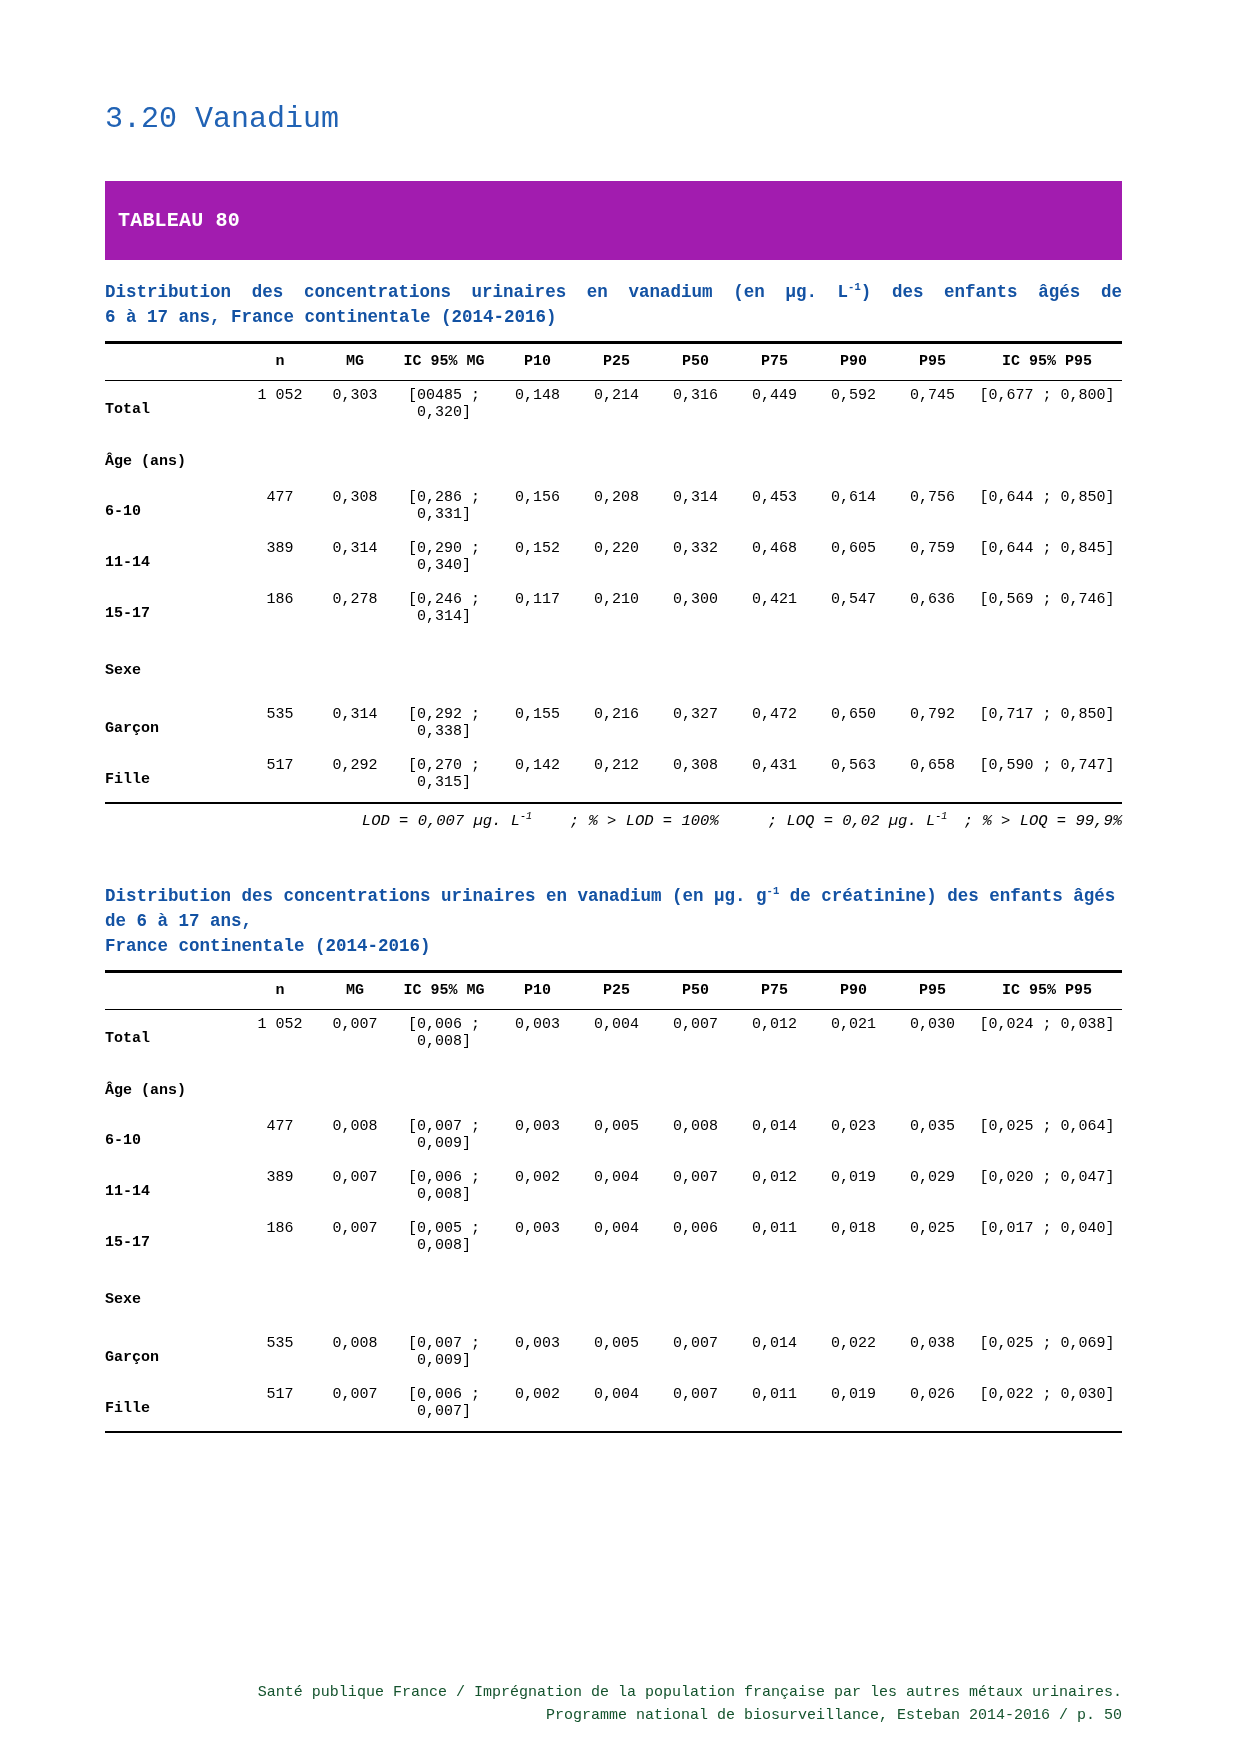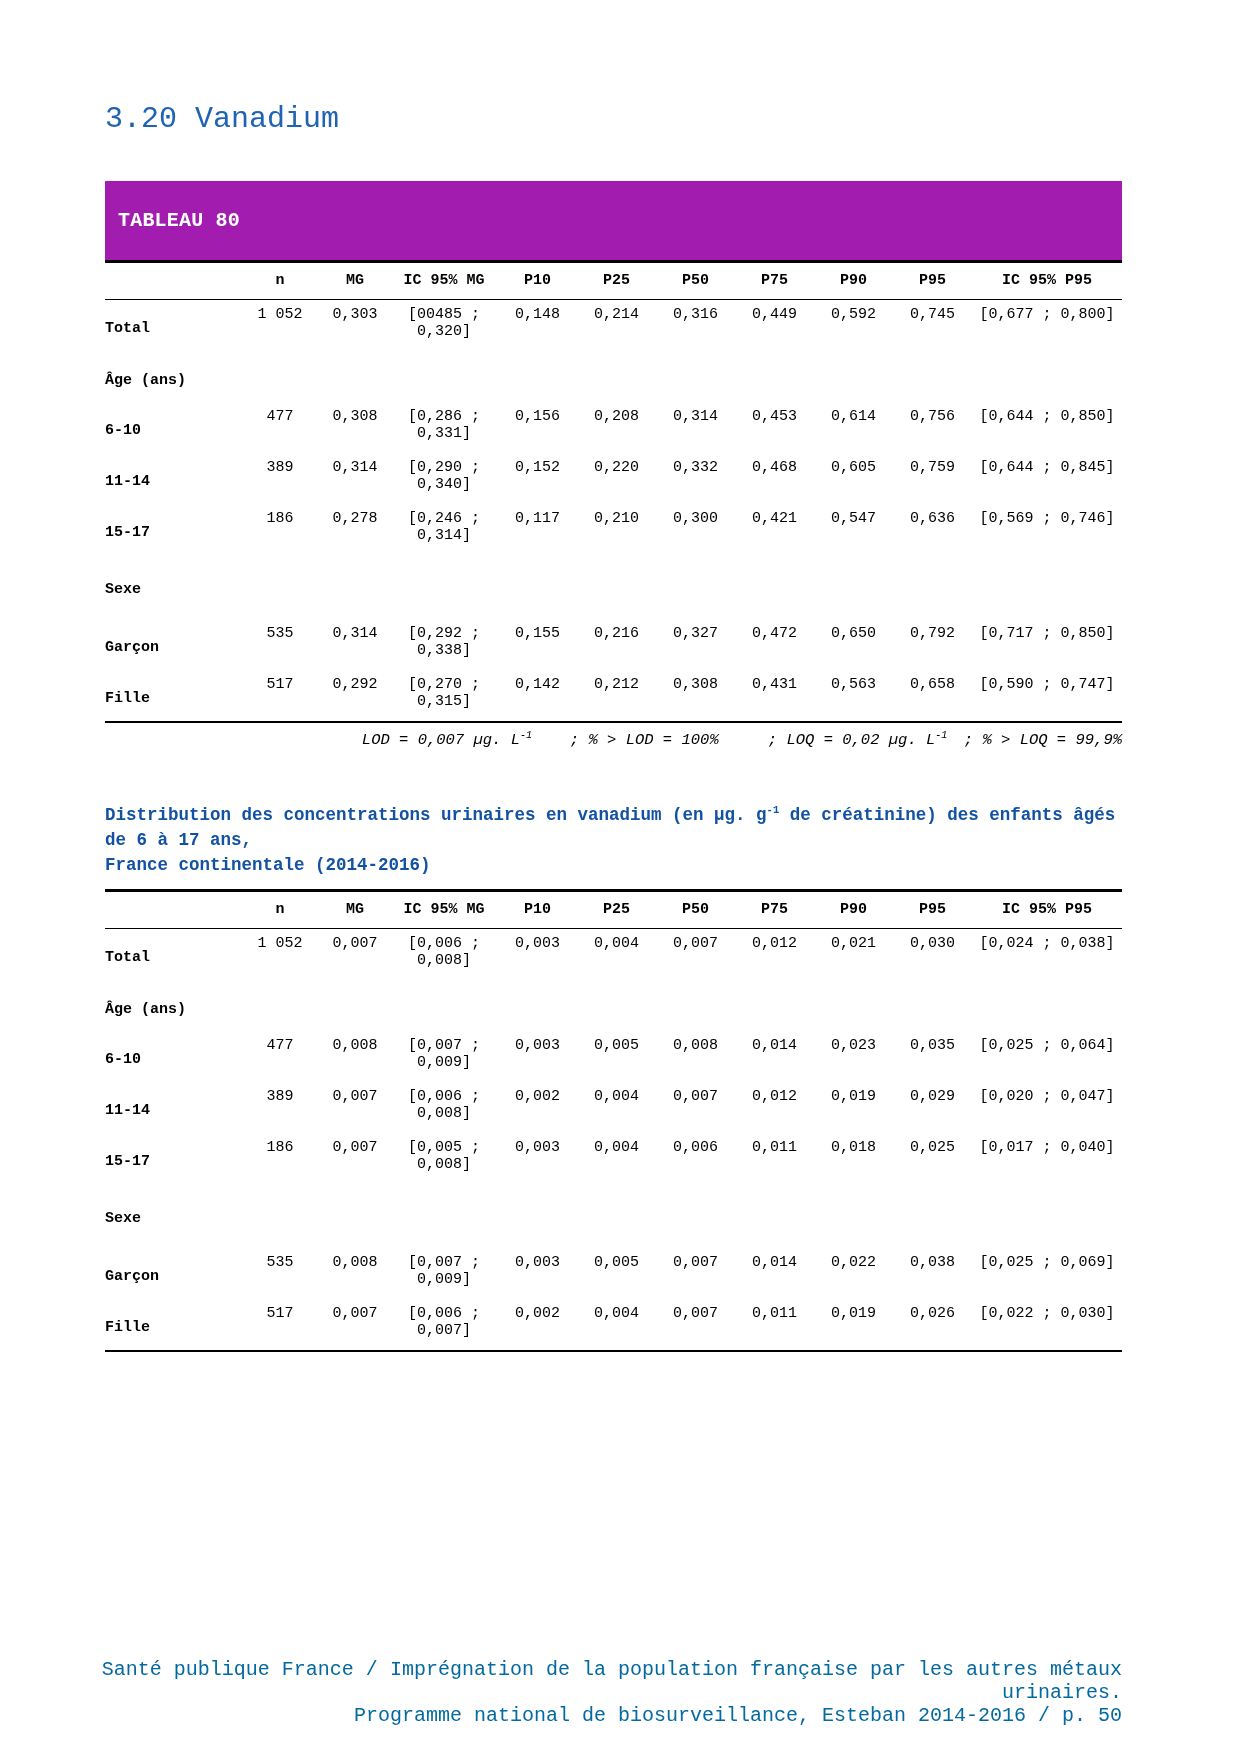--- a/index.html
+++ b/index.html
@@ -60,35 +60,39 @@
   .footnote sup{font-size:10px;}
   .footnote .w1{width:208px;}
   .footnote .w2{width:198px;}
   .footnote .w3{width:196px;}
 
   .tableau{margin-bottom:48px;}
   .tableau-80{margin-bottom:49px;}
 
   .page-footer{
     position:absolute;right:119px;bottom:28px;
-    text-align:right;color:#0369a1;font-size:20px;line-height:23px;
+    text-align:right;color:#14532d;font-size:15px;line-height:23px;
   }
 </style>
 </head>
 <body>
 
 <div class="page">
   <div class="content">
 
     <h1 class="page-title">3.20 Vanadium</h1>
 
     <section class="tableau tableau-80">
       <div class="banner">
         <span>TABLEAU 80</span>
       </div>
+      <p class="caption">
+        <span class="cap-line cap-justify"><span>Distribution des concentrations urinaires en vanadium (en µg. L</span><sup>-1</sup><span>) des enfants âgés de</span></span>
+        <span class="cap-line">6 à 17 ans, France continentale (2014-2016)</span>
+      </p>
       <table class="dist">
         <colgroup>
           <col style="width:135px">
             <col style="width:80px">
             <col style="width:70px">
             <col style="width:108px">
           <col style="width:79px">
             <col style="width:79px">
             <col style="width:79px">
             <col style="width:79px">

